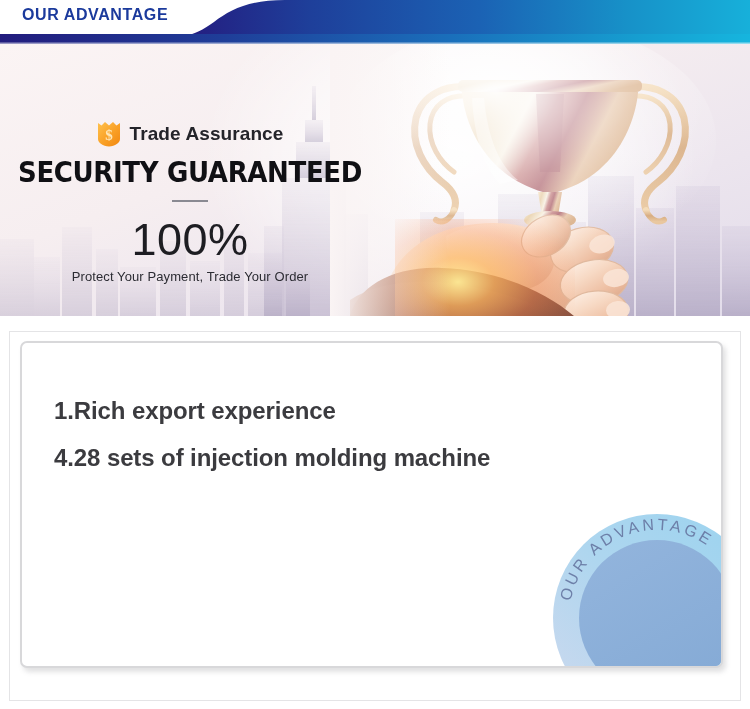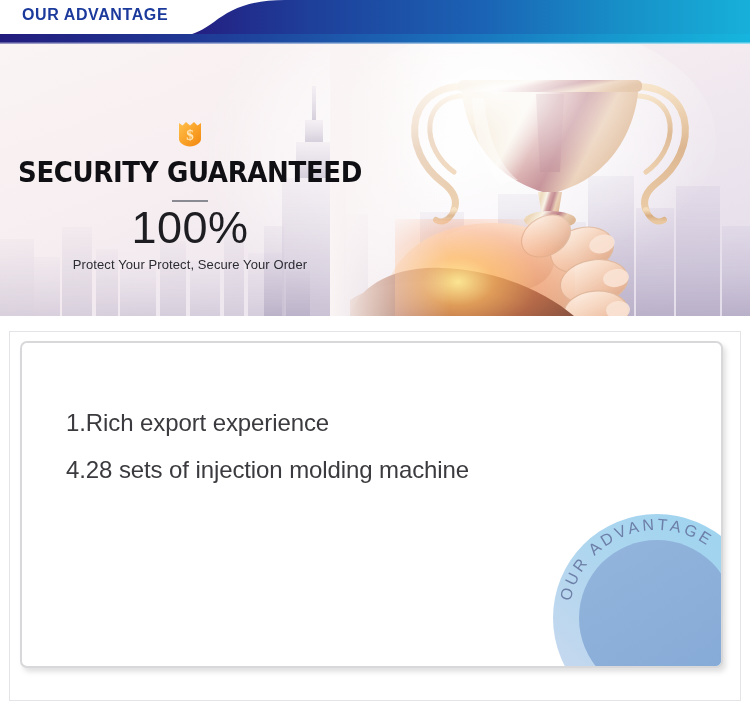--- a/index.html
+++ b/index.html
@@ -145,21 +145,21 @@
     width: 36px;
     height: 2px;
     background: #8a8a92;
     margin: 11px auto 0 auto;
   }
   .ta-percent {
     text-align: center;
     font-size: 45px;
     color: #1d1d22;
     letter-spacing: 0.5px;
-    margin-top: 2px;
+    margin-top: 14px;
     line-height: 1.05;
   }
   .ta-sub {
     text-align: center;
     font-size: 13px;
     color: #2c2c33;
     margin-top: 6px;
     letter-spacing: 0.1px;
     white-space: nowrap;
   }
@@ -193,24 +193,25 @@
     right: -46px;
     bottom: -62px;
     width: 220px;
     height: 220px;
     pointer-events: none;
   }
   .adv-list {
     position: absolute;
     left: 32px;
     top: 44px;
-    margin: 12px;
+    margin: 0;
     padding: 0;
     list-style: none;
     z-index: 2;
+    font-weight: bold;
   }
   .adv-list li {
     font-size: 24px;
     color: #3b3b3f;
     line-height: 47px;
     white-space: nowrap;
     letter-spacing: -0.1px;
   }
 </style>
 </head>
@@ -389,25 +390,26 @@
         <defs>
           <linearGradient id="shieldG" x1="0" y1="0" x2="1" y2="1">
             <stop offset="0" stop-color="#ffc14d"></stop>
             <stop offset="0.55" stop-color="#f9a026"></stop>
             <stop offset="1" stop-color="#f2870f"></stop>
           </linearGradient>
         </defs>
         <path d="M1,3 L4.5,5.5 L8,2 L12,5.5 L16,2 L19.5,5.5 L23,3 L23,19 C23,23 18,26 12,26.5 C6,26 1,23 1,19 Z" fill="url(#shieldG)"></path>
         <text x="12" y="19.5" font-family="'Liberation Serif', serif" font-size="15" font-weight="bold" fill="#ffe6b5" text-anchor="middle">$</text>
       </svg>
+      <span class="ta-label">Trade Assurance</span>
     </div>
     <div class="ta-headline">SECURITY  GUARANTEED</div>
     <div class="ta-divider"></div>
     <div class="ta-percent">100%</div>
-    <div class="ta-sub">Protect Your Protect, Secure Your Order</div>
+    <div class="ta-sub">Protect Your Payment, Trade Your Order</div>
   </div>
 </div>
 
 <div class="card-outer"></div>
 
 <div class="card-inner">
 
   <svg class="watermark" viewBox="0 0 220 220">
     <defs>
       <linearGradient id="ringG" x1="0" y1="1" x2="1" y2="0">

